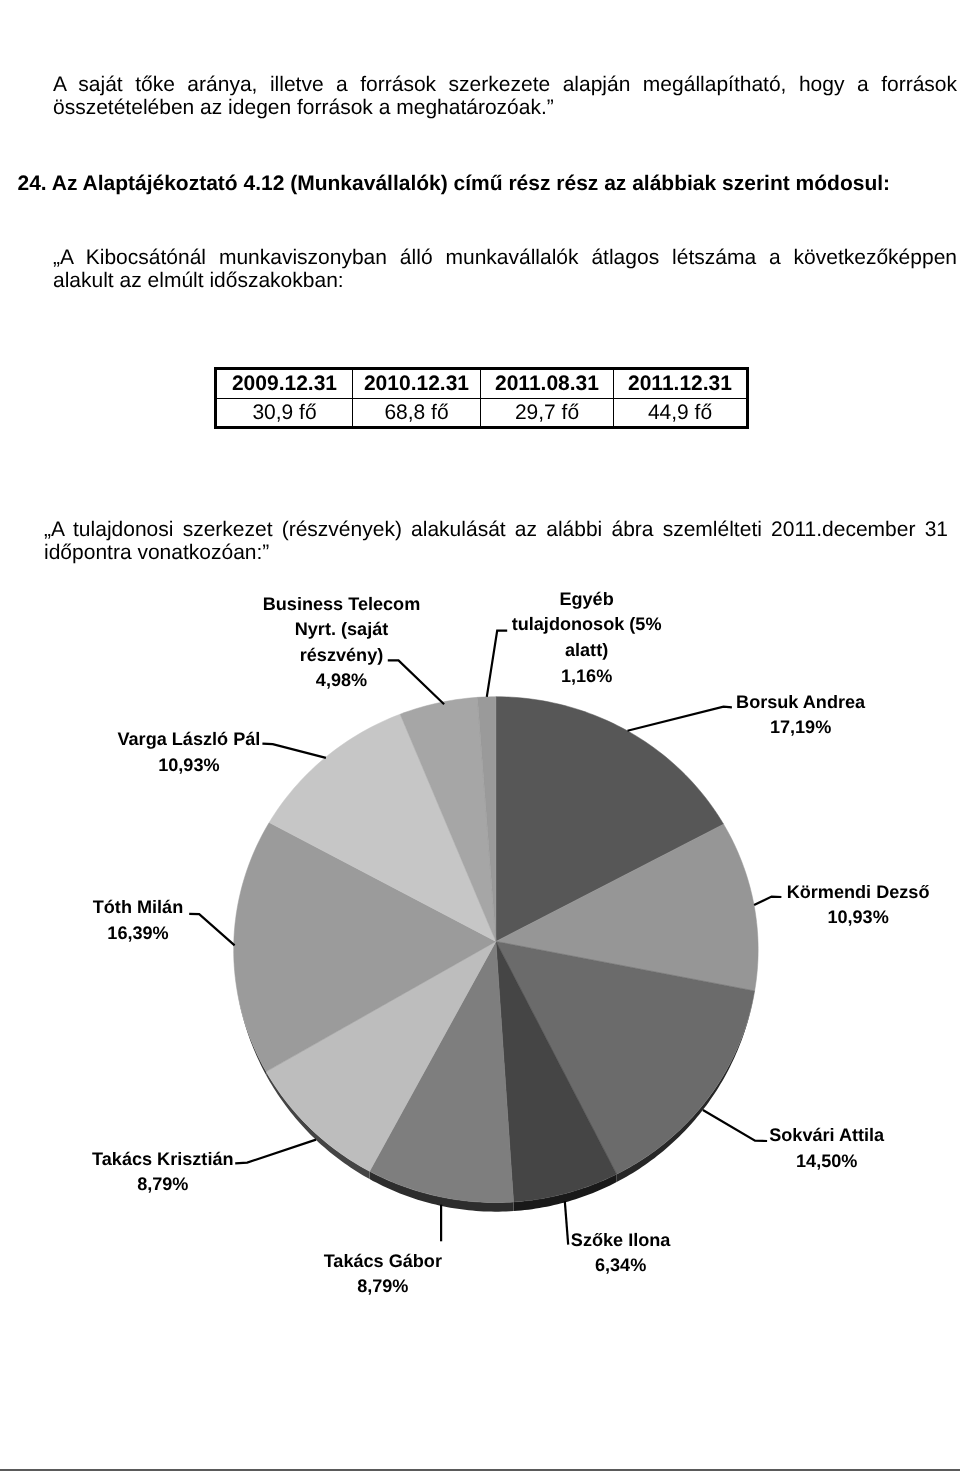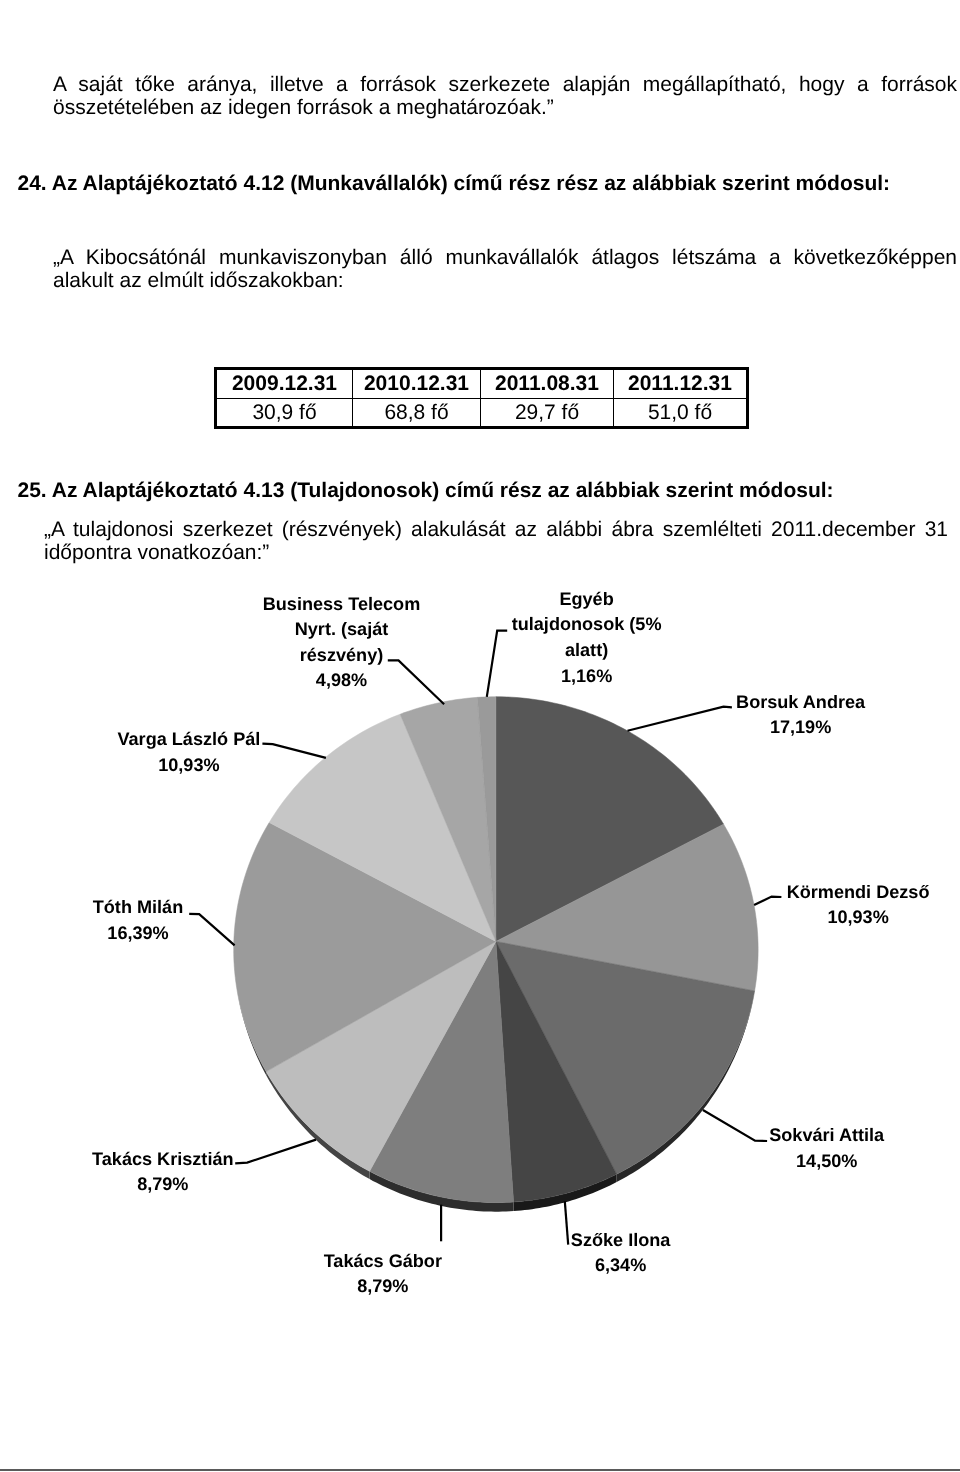--- a/index.html
+++ b/index.html
@@ -47,26 +47,25 @@
         <tr class="h">
       <td class="c0">2009.12.31</td>
       <td class="c1">2010.12.31</td>
       <td class="c2">2011.08.31</td>
       <td class="c3">2011.12.31</td>
     </tr>
     <tr class="v">
       <td class="c0">30,9 fő</td>
       <td class="c1">68,8 fő</td>
       <td class="c2">29,7 fő</td>
-      <td class="c3">51,0 fő</td>
+      <td class="c3">44,9 fő</td>
     </tr>
   </tbody>
     </table>
 
-  <p class="hd" id="h25">25. Az Alaptájékoztató 4.13 (Tulajdonosok) című rész az alábbiak szerint módosul:</p>
 
   <p class="para" id="p4">„A tulajdonosi szerkezet (részvények) alakulását az alábbi ábra szemlélteti 2011.december 31 időpontra vonatkozóan:”</p>
 
   <div class="chart" id="pie-chart">
     <svg id="pie-svg" width="960" height="1472" viewBox="0 0 960 1472">
         <g>
           <path d="M 754.9250201952901 989.063216410308 L 754.7707537186191 989.994936698948 L 754.6128654671747 990.9262066340094 L 754.6128654671747 991.0077671576494 L 754.7707537186191 990.0357316898201 L 754.9250201952901 989.063216410308 Z" fill="rgb(54,54,54)"></path>
           <path d="M 754.6128654671747 990.9262066340094 L 753.9935244041637 994.3875170769978 L 753.3240972196809 997.8417264045687 L 752.604647717523 1001.2881526093602 L 751.8352498882787 1004.7261134448555 L 751.0159879457241 1008.1549265714337 L 750.146956360881 1011.5739097038321 L 749.2282598936893 1014.982380759986 L 748.2600136222459 1018.3796580112125 L 747.2423429695624 1021.7650602336942 L 746.1753837277947 1025.137906861228 L 745.0592820798976 1028.4975181391958 L 743.8941946186588 1031.8432152797143 L 742.6802883630687 1035.174320617921 L 741.4177407719798 1038.4901577693493 L 740.1067397550141 1041.7900517883472 L 738.7474836806759 1045.0733293274902 L 737.3401813816274 1048.339318797939 L 735.8850521570881 1051.5873505306922 L 734.3823257723186 1054.8167569386778 L 732.8322424551486 1058.0268726796337 L 731.2350528895154 1061.2170348197205 L 729.5910182059729 1064.386582997808 L 727.9004099691399 1067.5348595903818 L 726.1635101620523 1070.6612098770058 L 724.3806111673874 1073.7649822062865 L 722.5520157455305 1076.8455281622707 L 720.6780370094529 1079.9022027312203 L 718.7589983963751 1082.9343644686942 L 716.7952336361881 1085.9413756668796 L 714.7870867166077 1088.9226025220992 L 712.7349118450395 1091.8774153024324 L 710.639073407132 1094.8051885153807 L 708.4999459219996 1097.705301075508 L 706.317913994095 1100.5771364719865 L 704.0933722617176 1103.420082935977 L 701.8267253421405 1106.2335336077726 L 699.5183877733441 1109.0168867036316 L 697.1687839523479 1111.7695456822298 L 694.7783480701273 1114.490919410654 L 692.3475240431127 1117.1804223298661 L 689.8767654412615 1119.8374746195605 L 687.3665354127033 1122.4615023623398 L 684.8173066049571 1125.051937707132 L 682.2295610827173 1127.6082190317761 L 679.6037902422179 1130.1297911046913 L 676.9404947221752 1132.6161052455627 L 674.2401843113176 1135.0666194849591 L 671.503377852513 1137.4807987228055 L 668.7306031435037 1139.8581148856374 L 665.9223968342629 1142.1980470825529 L 663.0793043209907 1144.5000817597884 L 660.2018796367636 1146.7637128538397 L 657.2906853388613 1148.9884419430493 L 654.3462923927916 1151.1737783975839 L 651.3692800530392 1153.3192395277226 L 648.3602357405628 1155.4243507303822 L 645.3197549170725 1157.4886456337986 L 642.2484409561172 1159.5116662402925 L 639.1469050110152 1161.4929630670383 L 636.0157658796649 1163.432095284768 L 632.8556498662723 1165.3286308543277 L 629.6671906400352 1167.18214666102 L 626.4510290908282 1168.9922286466524 L 623.2078131819299 1170.758471939226 L 619.9381977998405 1172.4804809801878 L 616.6428446012399 1174.157869649179 L 616.6428446012399 1182.0751963892567 L 619.9381977998405 1180.3277072093535 L 623.2078131819299 1178.533702248346 L 626.4510290908282 1176.6935813451637 L 629.6671906400352 1174.8077541354796 L 632.8556498662723 1172.87663992428 L 636.0157658796649 1170.9006675558612 L 639.1469050110152 1168.8802752813256 L 642.2484409561172 1166.8159106236453 L 645.3197549170725 1164.708030240373 L 648.3602357405628 1162.5570997840682 L 651.3692800530392 1160.363593760511 L 654.3462923927916 1158.1279953847893 L 657.2906853388613 1155.8507964353228 L 660.2018796367636 1153.5324971059092 L 663.0793043209907 1151.1736058558636 L 665.9223968342629 1148.7746392583326 L 668.7306031435037 1146.3361218468585 L 671.503377852513 1143.8585859602726 L 674.2401843113176 1141.3425715859942 L 676.9404947221752 1138.7886262018162 L 679.6037902422179 1136.1973046162566 L 682.2295610827173 1133.5691688075474 L 684.8173066049571 1130.90478776135 L 687.3665354127033 1128.2047373072692 L 689.8767654412615 1125.4695999542407 L 692.3475240431127 1122.6999647248845 L 694.7783480701273 1119.8964269888825 L 697.1687839523479 1117.0595882954754 L 699.5183877733441 1114.1900562051464 L 701.8267253421405 1111.2884441205708 L 704.0933722617176 1108.3553711169093 L 706.317913994095 1105.3914617715197 L 708.4999459219996 1102.3973459931628 L 710.639073407132 1099.3736588507766 L 712.7349118450395 1096.3210404018926 L 714.7870867166077 1093.2401355207699 L 716.7952336361881 1090.131593726315 L 718.7589983963751 1086.9960690098646 L 720.6780370094529 1083.834219662897 L 722.5520157455305 1080.6467081047451 L 724.3806111673874 1077.4342007103799 L 726.1635101620523 1074.19736763833 L 727.9004099691399 1070.9368826588068 L 729.5910182059729 1067.6534229821007 L 731.2350528895154 1064.3476690873104 L 732.8322424551486 1061.0203045514731 L 734.3823257723186 1057.6720158791554 L 735.8850521570881 1054.3034923325647 L 737.3401813816274 1050.9154257622472 L 738.7474836806759 1047.5085104384225 L 740.1067397550141 1044.08344288302 L 741.4177407719798 1040.6409217024707 L 742.6802883630687 1037.1816474213051 L 743.8941946186588 1033.706322316618 L 745.0592820798976 1030.215650253448 L 746.1753837277947 1026.710336521121 L 747.2423429695624 1023.1910876706133 L 748.2600136222459 1019.6586113529742 L 749.2282598936893 1016.11361615886 L 750.146956360881 1012.5568114592257 L 751.0159879457241 1008.9889072472104 L 751.8352498882787 1005.410613981269 L 752.604647717523 1001.8226424295816 L 753.3240972196809 998.225703515786 L 753.9935244041637 994.6205081660687 L 754.6128654671747 991.0077671576494 Z" fill="rgb(39,39,39)"></path>
           <path d="M 616.6428446012399 1174.157869649179 L 613.3387483902166 1175.7823746907447 L 610.0104924984174 1177.361961048112 L 606.6587479422924 1178.8962767887326 L 603.2841917510675 1180.3849796969585 L 599.887506804268 1181.8277373825847 L 596.4693816667829 1183.2242273865704 L 593.030510421537 1184.5741372838822 L 589.571592499831 1185.8771647834005 L 586.0933325094131 1187.1330178248288 L 582.5964400603477 1188.341414672554 L 579.0816295887498 1189.502084006403 L 575.549620178452 1190.6147650092387 L 572.001135380677 1191.679207451352 L 568.4369030317863 1192.6951717715942 L 564.8576550691774 1193.662429155204 L 561.2641273454076 1194.580761608287 L 557.6570594406184 1195.4499620288977 L 554.0371944733374 1196.2698342746894 L 550.4052789097411 1197.0401932270838 L 546.7620623714517 1197.76086485193 L 543.1082974419559 1198.431686256612 L 539.4447394717248 1199.0525057435716 L 535.7721463821173 1199.6231828602167 L 532.0912784681532 1200.143588445184 L 528.4028982002428 1200.6136046709248 L 524.707770024954 1201.033125082597 L 521.006660164908 1201.4020546332315 L 517.3003364178909 1201.7203097151544 L 513.5895679552657 1201.9878181876493 L 513.5895679552657 1211.0639147754384 L 517.3003364178909 1210.7853062411082 L 521.006660164908 1210.4538444394311 L 524.707770024954 1210.0696040030227 L 528.4028982002428 1209.632671428478 L 532.0912784681532 1209.1431450481655 L 535.7721463821173 1208.6011349981845 L 539.4447394717248 1208.0067631825038 L 543.1082974419559 1207.3601632333007 L 546.7620623714517 1206.6614804675323 L 550.4052789097411 1205.910871839754 L 554.0371944733374 1205.1085058912197 L 557.6570594406184 1204.2545626952935 L 561.2641273454076 1203.349233799202 L 564.8576550691774 1202.3927221621627 L 568.4369030317863 1201.3852420899282 L 572.001135380677 1200.3270191657768 L 575.549620178452 1199.2182901779984 L 579.0816295887498 1198.0593030439118 L 582.5964400603477 1196.8503167304586 L 586.0933325094131 1195.5916011714246 L 589.571592499831 1194.2834371813262 L 593.030510421537 1192.9261163660237 L 596.4693816667829 1191.519941030102 L 599.887506804268 1190.0652240810773 L 603.2841917510675 1188.5622889304846 L 606.6587479422924 1187.0114693918993 L 610.0104924984174 1185.4131095759496 L 613.3387483902166 1183.7675637823859 L 616.6428446012399 1182.0751963892567 Z" fill="rgb(25,25,25)"></path>
           <path d="M 513.5895679552657 1201.9878181876493 L 509.85592953644544 1202.2055068024333 L 506.11936201493666 1202.3718120365857 L 502.38064949929765 1202.4866957832678 L 498.6405766696843 1202.5501317157164 L 494.89992856879735 1202.5621052960616 L 491.1594903926679 1202.5226137801985 L 487.42004728137374 1202.4316662187064 L 483.68238410978114 1202.2892834538166 L 479.9472852784051 1202.0954981124291 L 476.2155345044832 1201.8503545951853 L 472.48791461335475 1201.5539090615985 L 468.7652073302409 1201.2062294112573 L 465.0481930725166 1200.8073952611087 L 461.3376507425684 1200.357497918837 L 457.6343575213301 1199.8566403523535 L 453.93908866258744 1199.3049371554162 L 450.2526172881429 1198.702514509402 L 446.57571418393167 1198.0495101412498 L 442.90914759717714 1197.3460732776066 L 439.25368303467593 1196.5923645951984 L 435.61008306229917 1195.7885561674595 L 431.9791071057978 1194.9348314074512 L 428.36151125299693 1194.0313850071036 L 424.7580480574645 1193.0784228728196 L 421.1694663437377 1192.0761620574747 L 417.59651101418945 1191.0248306888602 L 414.0399228576158 1189.9246678946051 L 410.500438359624 1188.7759237236269 L 406.97878951489986 1187.5788590641557 L 403.4757036414306 1186.3337455583796 L 399.99190319675887 1185.0408655137633 L 396.5281055963419 1183.700511811089 L 393.08502303408676 1182.3129878092786 L 389.6633623051335 1180.8786072470477 L 386.2638246309541 1179.3976941414496 L 382.88710548683406 1177.8705826833716 L 379.53389443180197 1176.2976171300386 L 376.20487494107056 1174.6791516945905 L 372.9007242410499 1173.0155504327925 L 369.6221131469924 1171.3071871269456 L 369.6221131469924 1179.105362183939 L 372.9007242410499 1180.8851411925443 L 376.20487494107056 1182.6182575693058 L 379.53389443180197 1184.3043242796655 L 382.88710548683406 1185.9429643804524 L 386.2638246309541 1187.53381113843 L 389.6633623051335 1189.0765081459715 L 393.08502303408676 1190.5707094337993 L 396.5281055963419 1192.016079580727 L 399.99190319675887 1193.4122938203366 L 403.4757036414306 1194.759038144538 L 406.97878951489986 1196.056009403943 L 410.500438359624 1197.3029154050034 L 414.0399228576158 1198.4994750038525 L 417.59651101418945 1199.6454181967983 L 421.1694663437377 1200.7404862074177 L 424.7580480574645 1201.7844315701934 L 428.36151125299693 1202.7770182106551 L 431.9791071057978 1203.718021521971 L 435.61008306229917 1204.6072284379447 L 439.25368303467593 1205.4444375023818 L 442.90914759717714 1206.2294589347734 L 446.57571418393167 1206.9621146922698 L 450.2526172881429 1207.6422385278988 L 453.93908866258744 1208.2696760449994 L 457.6343575213301 1208.8442847478348 L 461.3376507425684 1209.3659340883569 L 465.0481930725166 1209.8345055090954 L 468.7652073302409 1210.2498924821407 L 472.48791461335475 1210.612000544203 L 476.2155345044832 1210.920747327725 L 479.9472852784051 1211.1760625880258 L 483.68238410978114 1211.3778882264667 L 487.42004728137374 1211.526178309616 L 491.1594903926679 1211.6208990844113 L 494.89992856879735 1211.662028989302 L 498.6405766696843 1211.649558661368 L 502.38064949929765 1211.5834909394143 L 506.11936201493666 1211.4638408630308 L 509.85592953644544 1211.2906356676265 L 513.5895679552657 1211.0639147754384 Z" fill="rgb(45,45,45)"></path>

